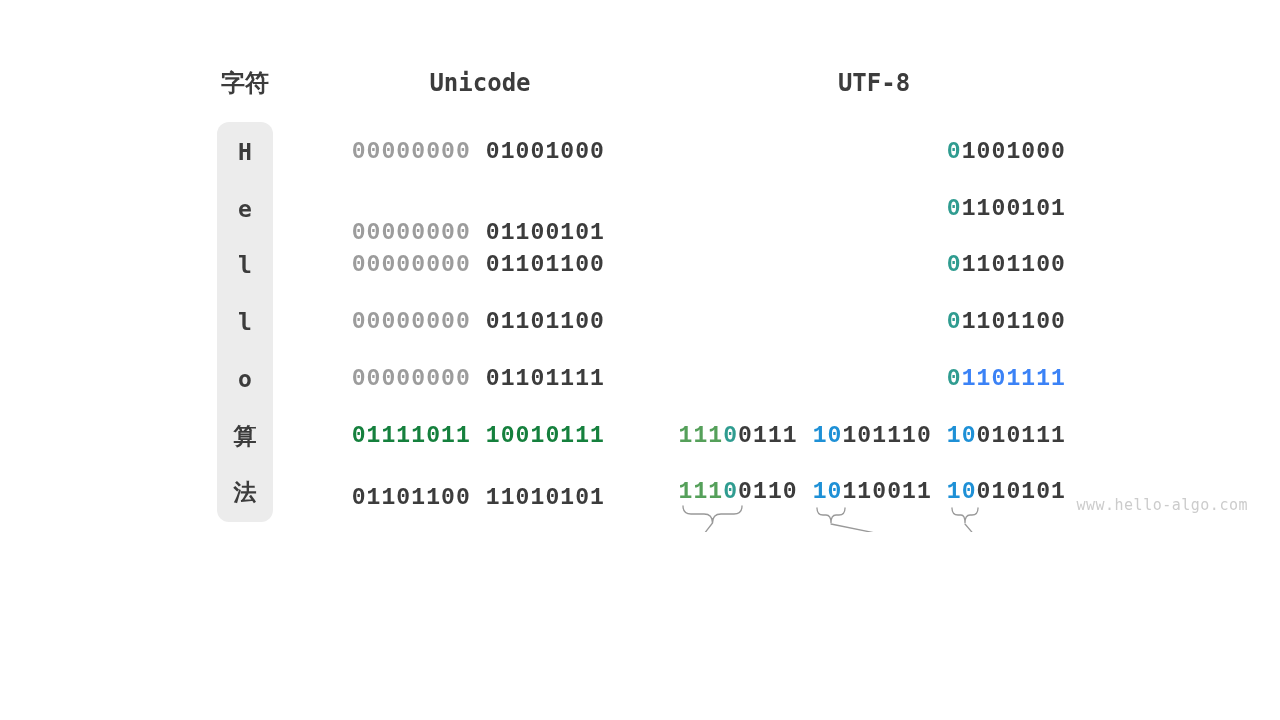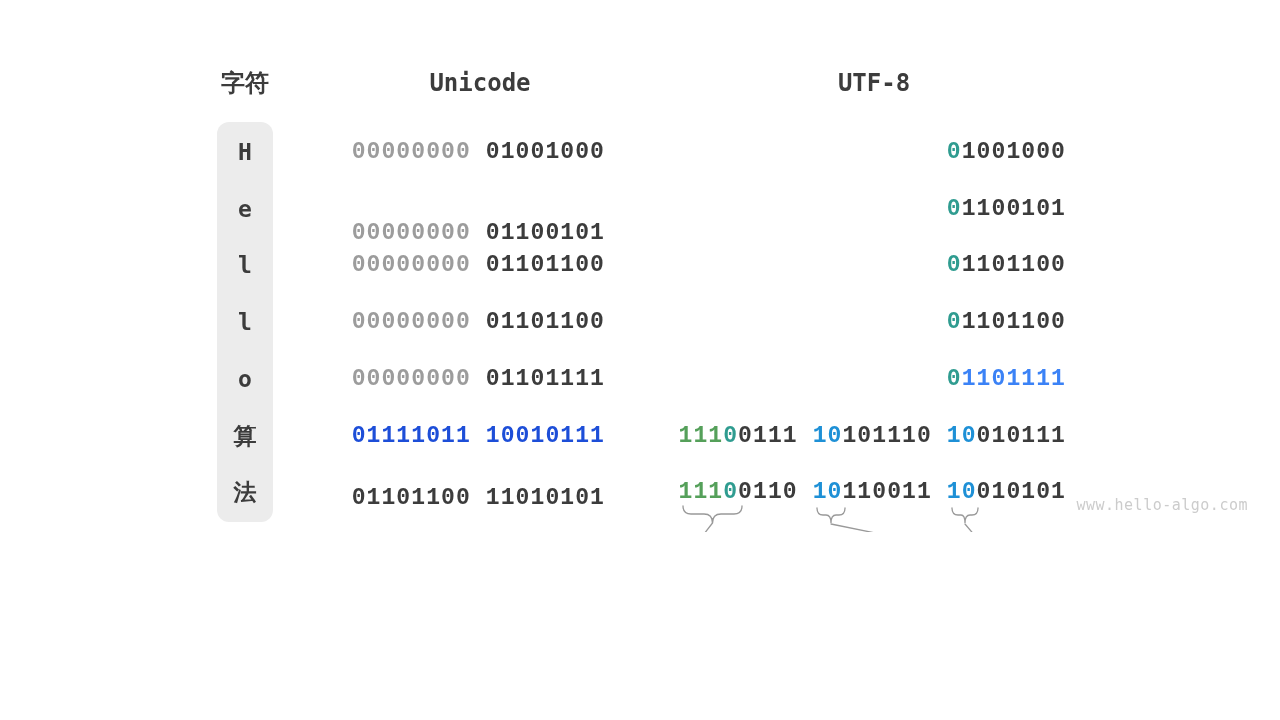--- a/index.html
+++ b/index.html
@@ -48,21 +48,21 @@
       <div class="char-cell" style="top: 249.4px;">l</div>
       <div class="bin bin-unicode" style="top: 250.4px;"><span style="color: rgb(156, 156, 156);">00000000 </span><span style="color: rgb(60, 60, 60);">01101100</span></div>
       <div class="bin bin-utf8" style="top: 250.4px;"><span style="color: rgb(47, 156, 144);">0</span><span style="color: rgb(60, 60, 60);">1101100</span></div>
       <div class="char-cell" style="top: 306.1px;">l</div>
       <div class="bin bin-unicode" style="top: 307.1px;"><span style="color: rgb(156, 156, 156);">00000000 </span><span style="color: rgb(60, 60, 60);">01101100</span></div>
       <div class="bin bin-utf8" style="top: 307.1px;"><span style="color: rgb(47, 156, 144);">0</span><span style="color: rgb(60, 60, 60);">1101100</span></div>
       <div class="char-cell" style="top: 362.8px;">o</div>
       <div class="bin bin-unicode" style="top: 363.8px;"><span style="color: rgb(156, 156, 156);">00000000 </span><span style="color: rgb(60, 60, 60);">01101111</span></div>
       <div class="bin bin-utf8" style="top: 363.8px;"><span style="color: rgb(47, 156, 144);">0</span><span style="color: #3b82f6;">1101111</span></div>
       <div class="char-cell" style="top: 419.5px;">算</div>
-      <div class="bin bin-unicode" style="top: 420.5px;"><span style="color: #1d4ed8; margin-top: 29px;">01111011 10010111</span></div>
+      <div class="bin bin-unicode" style="top: 420.5px;"><span style="color: #15803d; margin-top: 29px;">01111011 10010111</span></div>
       <div class="bin bin-utf8" style="top: 420.5px;"><span style="color: rgb(85, 160, 90);">111</span><span style="color: rgb(47, 156, 144);">0</span><span style="color: rgb(60, 60, 60);">0111 </span><span style="color: rgb(30, 144, 214);">10</span><span style="color: rgb(60, 60, 60);">101110 </span><span style="color: rgb(30, 144, 214);">10</span><span style="color: rgb(60, 60, 60);">010111</span></div>
       <div class="char-cell" style="top: 476.2px;">法</div>
       <div class="bin bin-unicode" style="top: 451px; margin-top: 32px;"><span style="color: rgb(60, 60, 60);">01101100 11010101</span></div>
       <div class="bin bin-utf8" style="top: 477.2px;"><span style="color: rgb(85, 160, 90);">111</span><span style="color: rgb(47, 156, 144);">0</span><span style="color: rgb(60, 60, 60);">0110 </span><span style="color: rgb(30, 144, 214);">10</span><span style="color: rgb(60, 60, 60);">110011 </span><span style="color: rgb(30, 144, 214);">10</span><span style="color: rgb(60, 60, 60);">010101</span></div>
     </div>
 
   <svg id="annot-svg" width="1280" height="720" viewBox="0 0 1280 720">
     <g fill="none" stroke="#999999" stroke-width="1.3" stroke-linecap="round">
       <path d="M683,506 Q683,514 691,514 L704,514 Q712.5,514 712.5,523 Q712.5,514 721,514 L734,514 Q742,514 742,506"></path>
       <path d="M817,508 Q817,515 823,515 L826,515 Q831,515 831,523 Q831,515 836,515 L839,515 Q845,515 845,508"></path>

